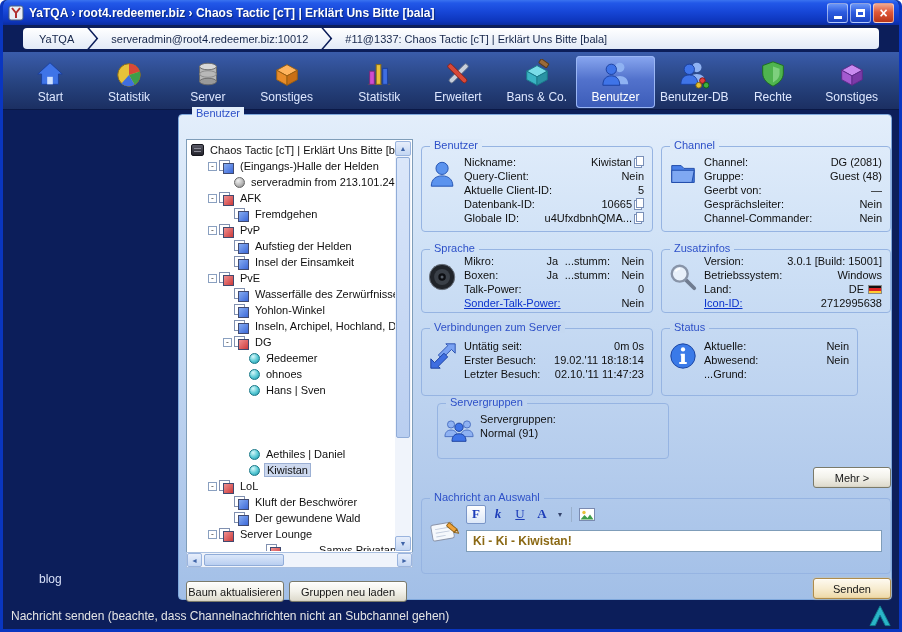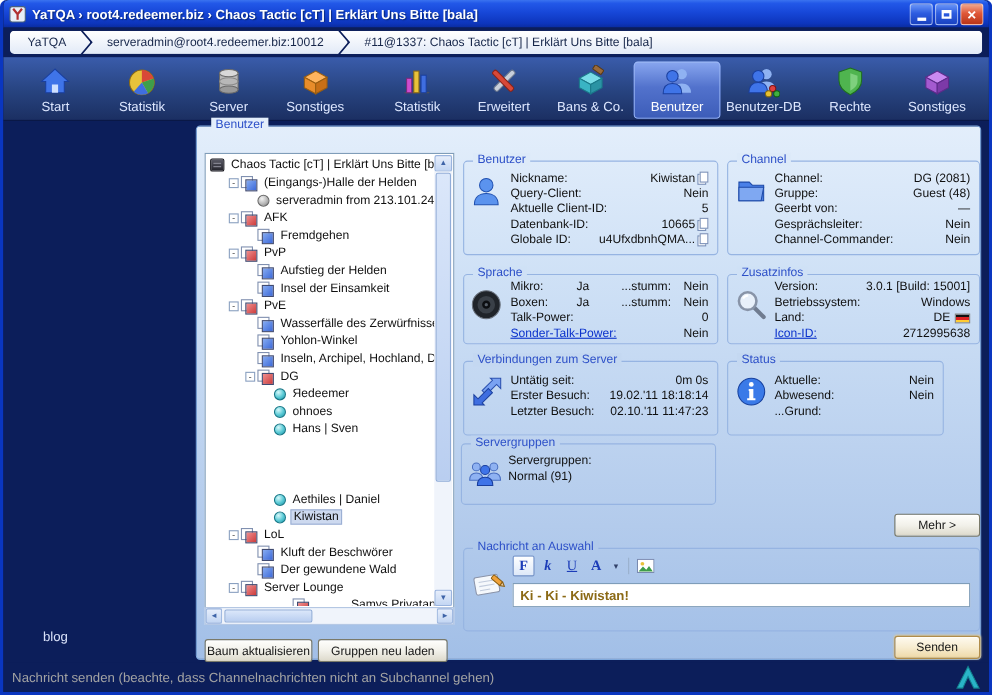--- a/index.html
+++ b/index.html
@@ -15,21 +15,21 @@
   .title-text{color:#fff;font-weight:bold;font-size:12px;text-shadow:1px 1px 1px #082878;flex:1;
               white-space:nowrap;overflow:hidden;}
   .win-controls{display:flex;gap:2px;flex:none;}
   .win-btn{width:21px;height:20px;border-radius:3px;display:flex;align-items:center;justify-content:center;
            cursor:pointer;border:1px solid rgba(255,255,255,.5);color:#fff;}
   .minmax{background:linear-gradient(180deg,#6a96f8 0%,#2d5ce0 45%,#1a42c0 100%);}
   .close{background:linear-gradient(180deg,#f0a890 0%,#e05838 45%,#b83518 100%);font-size:14px;font-weight:bold;line-height:1;}
   .glyph-min{width:8px;height:3px;background:#fff;align-self:flex-end;margin-bottom:3px;}
   .glyph-max{width:9px;height:8px;border:2px solid #fff;border-top-width:3px;}
   
-  .crumbbar{position:absolute;top:25px;left:0;right:0;height:27px;background:#0c1e5a;display:flex;align-items:center;padding:0 6px;}
+  .crumbbar{position:absolute;top:25px;left:0;right:0;height:27px;background:#0c1e5a;display:flex;align-items:center;padding:0 20px;}
   .crumb{height:21px;display:flex;align-items:center;background:linear-gradient(180deg,#ffffff,#e2eaf7);
          color:#16264a;font-size:11px;padding:0 16px;white-space:nowrap;cursor:pointer;}
   .c-first{clip-path:polygon(0 0,calc(100% - 9px) 0,100% 50%,calc(100% - 9px) 100%,0 100%);
            border-radius:4px 0 0 4px;padding-right:22px;}
   .c-mid{clip-path:polygon(0 0,calc(100% - 9px) 0,100% 50%,calc(100% - 9px) 100%,0 100%,9px 50%);
          margin-left:-7px;padding-left:22px;padding-right:22px;}
   .c-last{clip-path:polygon(0 0,100% 0,100% 100%,0 100%,9px 50%);margin-left:-7px;flex:1;
           padding-left:22px;border-radius:0 4px 4px 0;}
   
   .toolbar{position:absolute;top:52px;left:0;right:0;height:58px;display:flex;align-items:flex-start;padding:4px 8px 0;
@@ -95,31 +95,31 @@
   
   .panel{position:absolute;border:1px solid #96b4e2;border-radius:4px;}
   .panel-title{position:absolute;top:-8px;left:8px;padding:0 4px;font-size:11px;color:#2d50c8;white-space:nowrap;}
   .t-a{background:#ddeaf9;} .t-b{background:#cfe1f6;} .t-c{background:#c4d8f1;} .t-d{background:#bed3ef;} .t-e{background:#b0c9eb;}
   #panel-benutzer{left:242px;top:31px;width:232px;height:86px;}
   #panel-channel{left:482px;top:31px;width:230px;height:86px;}
   #panel-sprache{left:242px;top:134px;width:232px;height:64px;}
   #panel-zusatz{left:482px;top:134px;width:230px;height:64px;}
   #panel-verbind{left:242px;top:213px;width:232px;height:68px;}
   #panel-status{left:482px;top:213px;width:197px;height:68px;}
-  #panel-gruppen{left:240px;top:288px;width:232px;height:56px;}
+  #panel-gruppen{left:258px;top:288px;width:232px;height:56px;}
   #panel-message{left:242px;top:383px;width:470px;height:76px;}
   .picon{position:absolute;left:6px;top:12px;width:30px;height:30px;}
   .picon svg{width:100%;height:100%;display:block;}
   .rows{position:absolute;left:42px;right:8px;top:8px;}
   #panel-sprache .rows,#panel-zusatz .rows{top:4px;}
   #panel-verbind .rows,#panel-status .rows{top:10px;}
   .prow{display:flex;align-items:center;height:14px;font-size:11px;color:#101010;white-space:nowrap;}
   .plabel{flex:1;}
   .pval{margin-left:auto;text-align:right;}
-  .pv1{width:34px;}
+  .pv1{width:34px;text-align:right;}
   .pl2{width:52px;text-align:right;}
   .pv2{width:34px;text-align:right;}
   .link{color:#0b32cc;text-decoration:underline;cursor:pointer;flex:1;}
   .copy-icon{display:inline-block;width:8px;height:10px;margin-left:4px;background:#fff;border:1px solid #7a90b8;
              box-shadow:-2px 2px 0 -1px #fff,-2px 2px 0 0 #7a90b8;position:relative;top:-1px;cursor:pointer;}
   .flag-de{display:inline-block;width:14px;height:9px;margin-left:4px;border:1px solid #888;
            background:linear-gradient(180deg,#111 33%,#d22 33%,#d22 66%,#fc3 66%);}
   
   #panel-message .picon{left:6px;top:18px;width:34px;height:30px;}
   .fmtbar{position:absolute;left:44px;top:5px;height:20px;display:flex;align-items:center;gap:2px;}
@@ -129,21 +129,21 @@
   .fmt-b{font-weight:bold;border:1px solid #7a96c8;background:linear-gradient(#fff,#dde8f8);}
   .fmt-i{font-style:italic;font-weight:bold;}
   .fmt-u{text-decoration:underline;}
   .fmt-color{font-weight:bold;}
   .fmt-caret{min-width:12px;font-family:"Liberation Sans",sans-serif;font-size:8px;color:#33426a;}
   .fmt-sep{width:1px;height:15px;background:#9ab0cc;margin:0 3px;}
   .imgico{width:16px;height:13px;display:block;}
   .msg-input{position:absolute;left:44px;right:8px;top:31px;height:22px;border:1px solid #7f9db9;background:#fff;
              font-family:"Liberation Sans",sans-serif;font-size:12px;font-weight:bold;color:#8b6914;padding:0 6px;}
   
-  .statusbar{position:absolute;left:0;right:0;bottom:0;height:27px;background:#0c1e5a;color:#a3a3a3;display:flex;
+  .statusbar{position:absolute;left:0;right:0;bottom:0;height:27px;background:#0c1e5a;color:#e5e5e5;display:flex;
              align-items:center;padding:0 8px;font-size:12px;}
   .status-logo{position:absolute;right:5px;bottom:2px;width:26px;height:23px;}
   .status-logo svg{width:100%;height:100%;display:block;}
 </style>
 </head>
 <body>
 
 <div class="window">
 
   <div class="titlebar">

